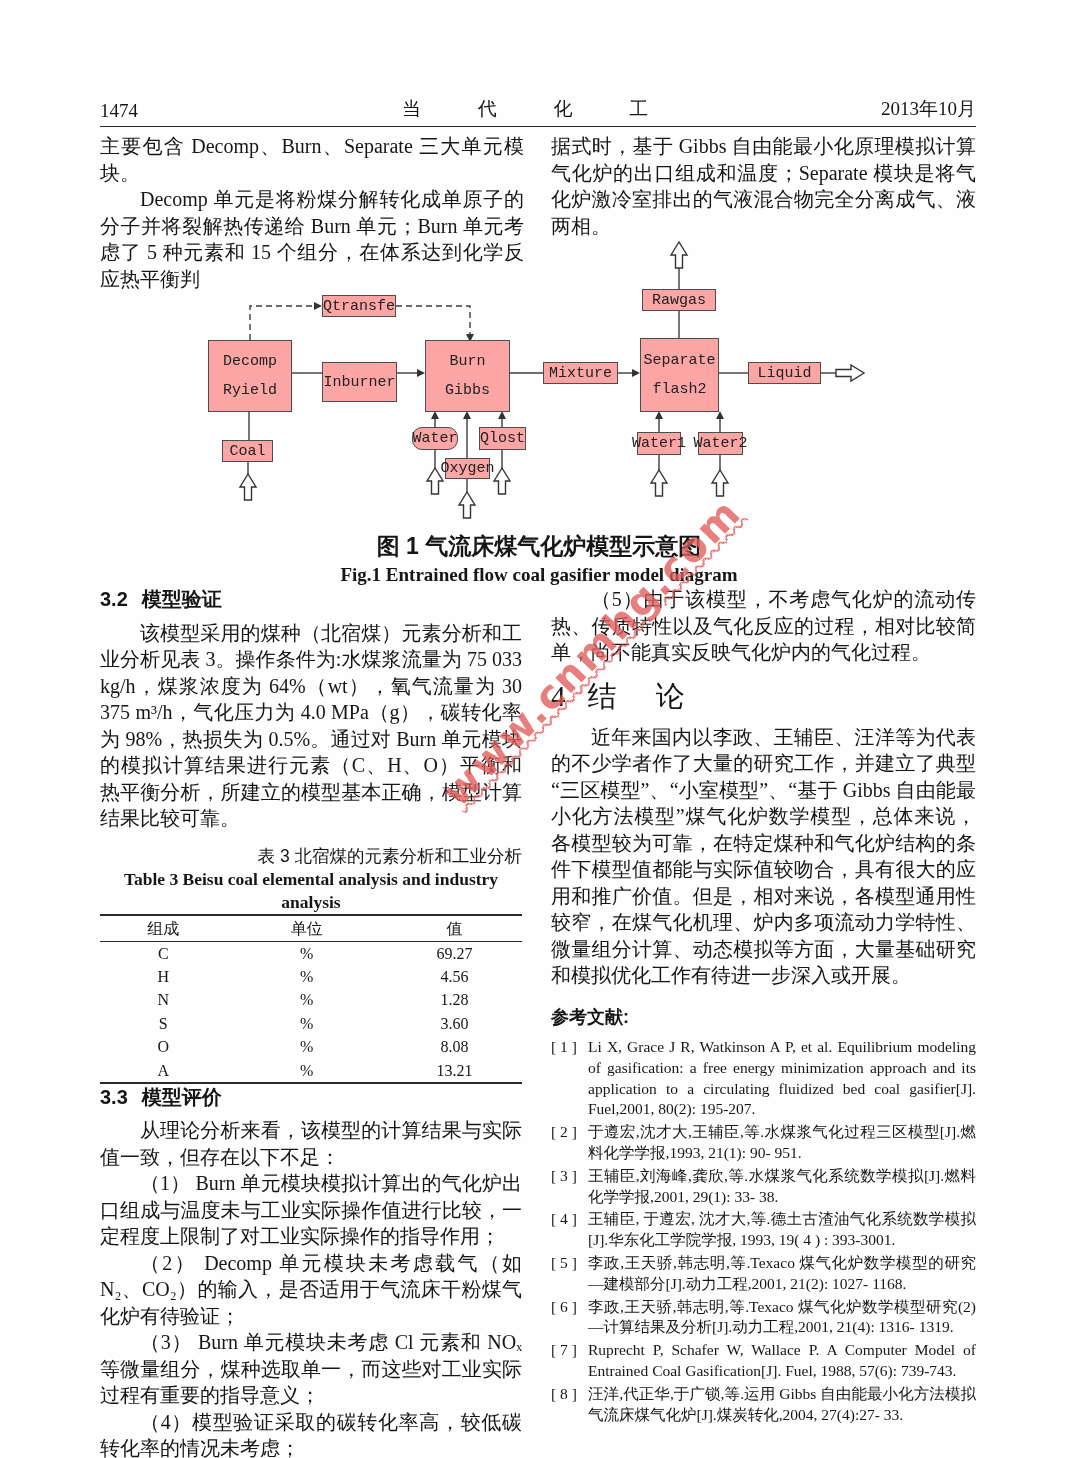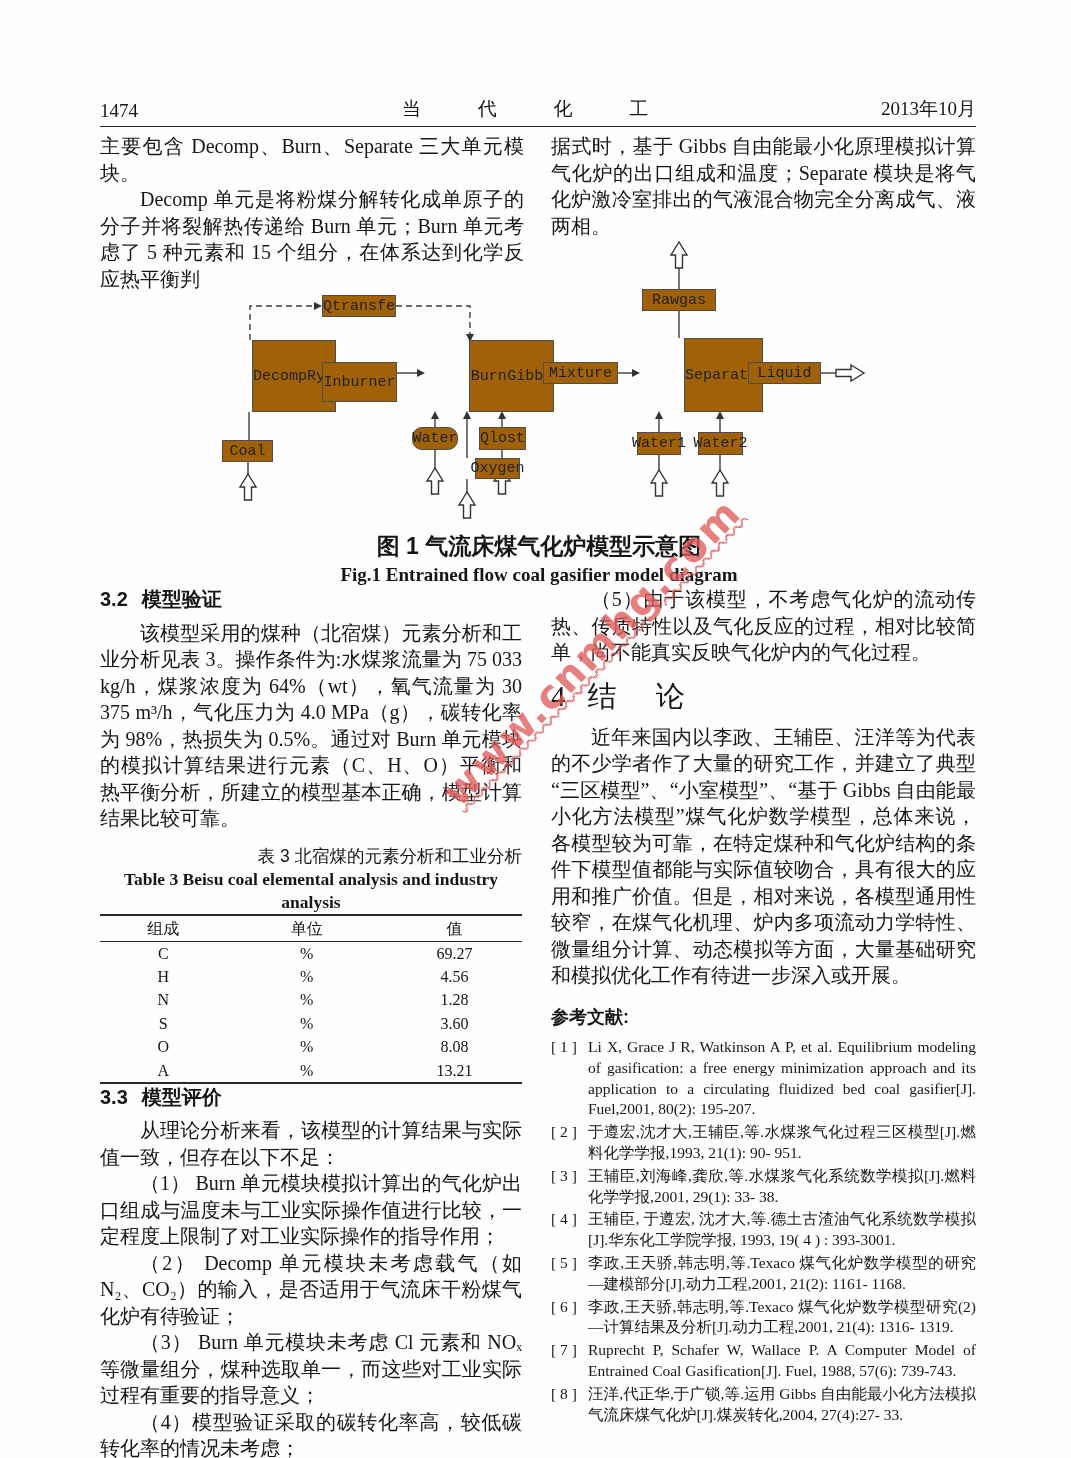--- a/index.html
+++ b/index.html
@@ -19,25 +19,25 @@
   
   .col { position:absolute; font-size:20px; line-height:26.5px; text-align:justify; }
   .col p { margin:0; }
   p.ind { text-indent:2em; }
   .intro-left  { left:100px; top:133px; width:424px; }
   .intro-right { left:551px; top:133px; width:425px; }
   
   .diagram { position:absolute; left:100px; top:240px; width:878px; height:292px; }
   .diagram svg { position:absolute; left:0; top:0; }
   .node {
-    position:absolute; box-sizing:border-box; border:1.4px solid #4d4d4d; background:#a16207;
+    position:absolute; box-sizing:border-box; border:1.4px solid #4d4d4d; background:#fca5a5;
     display:flex; align-items:center; justify-content:center;
     font-family:"Liberation Mono","DejaVu Sans Mono",monospace; font-size:15px; color:#222;
   }
-  .node.tall { justify-content:space-evenly;margin-left:44px; }
+  .node.tall { flex-direction:column; justify-content:space-evenly; }
   .fig-caption { position:absolute; left:100px; top:531px; width:878px; text-align:center; }
   .cap-zh { font-family:"Liberation Sans","DejaVu Sans",sans-serif; font-weight:bold; font-size:23px; }
   .cap-en { font-family:"Liberation Serif",serif; font-weight:bold; font-size:19px; margin-top:2px; }
   
   .left2  { left:100px; top:586px; width:422px; }
   .right2 { left:551px; top:586px; width:425px; }
   h3.sec {
     margin:0 0 7px 0; font-family:"Liberation Sans","DejaVu Sans",sans-serif;
     font-size:20px; font-weight:bold; text-align:left;
   }
@@ -172,21 +172,21 @@
       </div>
     <div class="node" style="left:648px; top:122px; width:73px; height:22px;">
         <span>Liquid</span>
       </div>
     <div class="node" style="left:122px; top:200px; width:51px; height:22px;">
         <span>Coal</span>
       </div>
     <div class="node" style="left:312px; top:187px; width:46px; height:23px;border-radius:10px;">
         <span>Water</span>
       </div>
-    <div class="node" style="left:345px; top:218px; width:45px; height:21px;margin-left:30px;">
+    <div class="node" style="left:345px; top:218px; width:45px; height:21px;">
         <span>Oxygen</span>
       </div>
     <div class="node" style="left:379px; top:187px; width:47px; height:23px;">
         <span>Qlost</span>
       </div>
     <div class="node" style="left:537px; top:192px; width:44px; height:23px;">
         <span>Water1</span>
       </div>
     <div class="node" style="left:598px; top:192px; width:45px; height:23px;">
         <span>Water2</span>
@@ -264,21 +264,21 @@
       <span class="sno">4</span><span class="stt">结 论</span>
     </h2>
     <p class="ind">近年来国内以李政、王辅臣、汪洋等为代表的不少学者作了大量的研究工作，并建立了典型“三区模型”、“小室模型”、“基于 Gibbs 自由能最小化方法模型”煤气化炉数学模型，总体来说，各模型较为可靠，在特定煤种和气化炉结构的条件下模型值都能与实际值较吻合，具有很大的应用和推广价值。但是，相对来说，各模型通用性较窄，在煤气化机理、炉内多项流动力学特性、微量组分计算、动态模拟等方面，大量基础研究和模拟优化工作有待进一步深入或开展。</p>
 
     <div class="refs-title">参考文献:</div>
     <div class="refs">
       <div class="ref"><span class="ref-no">[ 1 ]</span><span>Li X, Grace J R, Watkinson A P, et al. Equilibrium modeling of gasification: a free energy minimization approach and its application to a circulating fluidized bed coal gasifier[J]. Fuel,2001, 80(2): 195-207.</span></div>
       <div class="ref"><span class="ref-no">[ 2 ]</span><span>于遵宏,沈才大,王辅臣,等.水煤浆气化过程三区模型[J].燃料化学学报,1993, 21(1): 90- 951.</span></div>
       <div class="ref"><span class="ref-no">[ 3 ]</span><span>王辅臣,刘海峰,龚欣,等.水煤浆气化系统数学模拟[J].燃料化学学报,2001, 29(1): 33- 38.</span></div>
       <div class="ref"><span class="ref-no">[ 4 ]</span><span>王辅臣, 于遵宏, 沈才大,等.德土古渣油气化系统数学模拟[J].华东化工学院学报, 1993, 19( 4 ) : 393-3001.</span></div>
-      <div class="ref"><span class="ref-no">[ 5 ]</span><span>李政,王天骄,韩志明,等.Texaco 煤气化炉数学模型的研究—建模部分[J].动力工程,2001, 21(2): 1161- 1168.</span></div>
+      <div class="ref"><span class="ref-no">[ 5 ]</span><span>李政,王天骄,韩志明,等.Texaco 煤气化炉数学模型的研究—建模部分[J].动力工程,2001, 21(2): 1027- 1168.</span></div>
       <div class="ref"><span class="ref-no">[ 6 ]</span><span>李政,王天骄,韩志明,等.Texaco 煤气化炉数学模型研究(2)—计算结果及分析[J].动力工程,2001, 21(4): 1316- 1319.</span></div>
       <div class="ref"><span class="ref-no">[ 7 ]</span><span>Ruprecht P, Schafer W, Wallace P. A Computer Model of Entrained Coal Gasification[J]. Fuel, 1988, 57(6): 739-743.</span></div>
       <div class="ref"><span class="ref-no">[ 8 ]</span><span>汪洋,代正华,于广锁,等.运用 Gibbs 自由能最小化方法模拟气流床煤气化炉[J].煤炭转化,2004, 27(4):27- 33.</span></div>
     </div>
   </div>
 
   <div class="watermark">www.cnmhg.com</div>
 
 </div>
 

